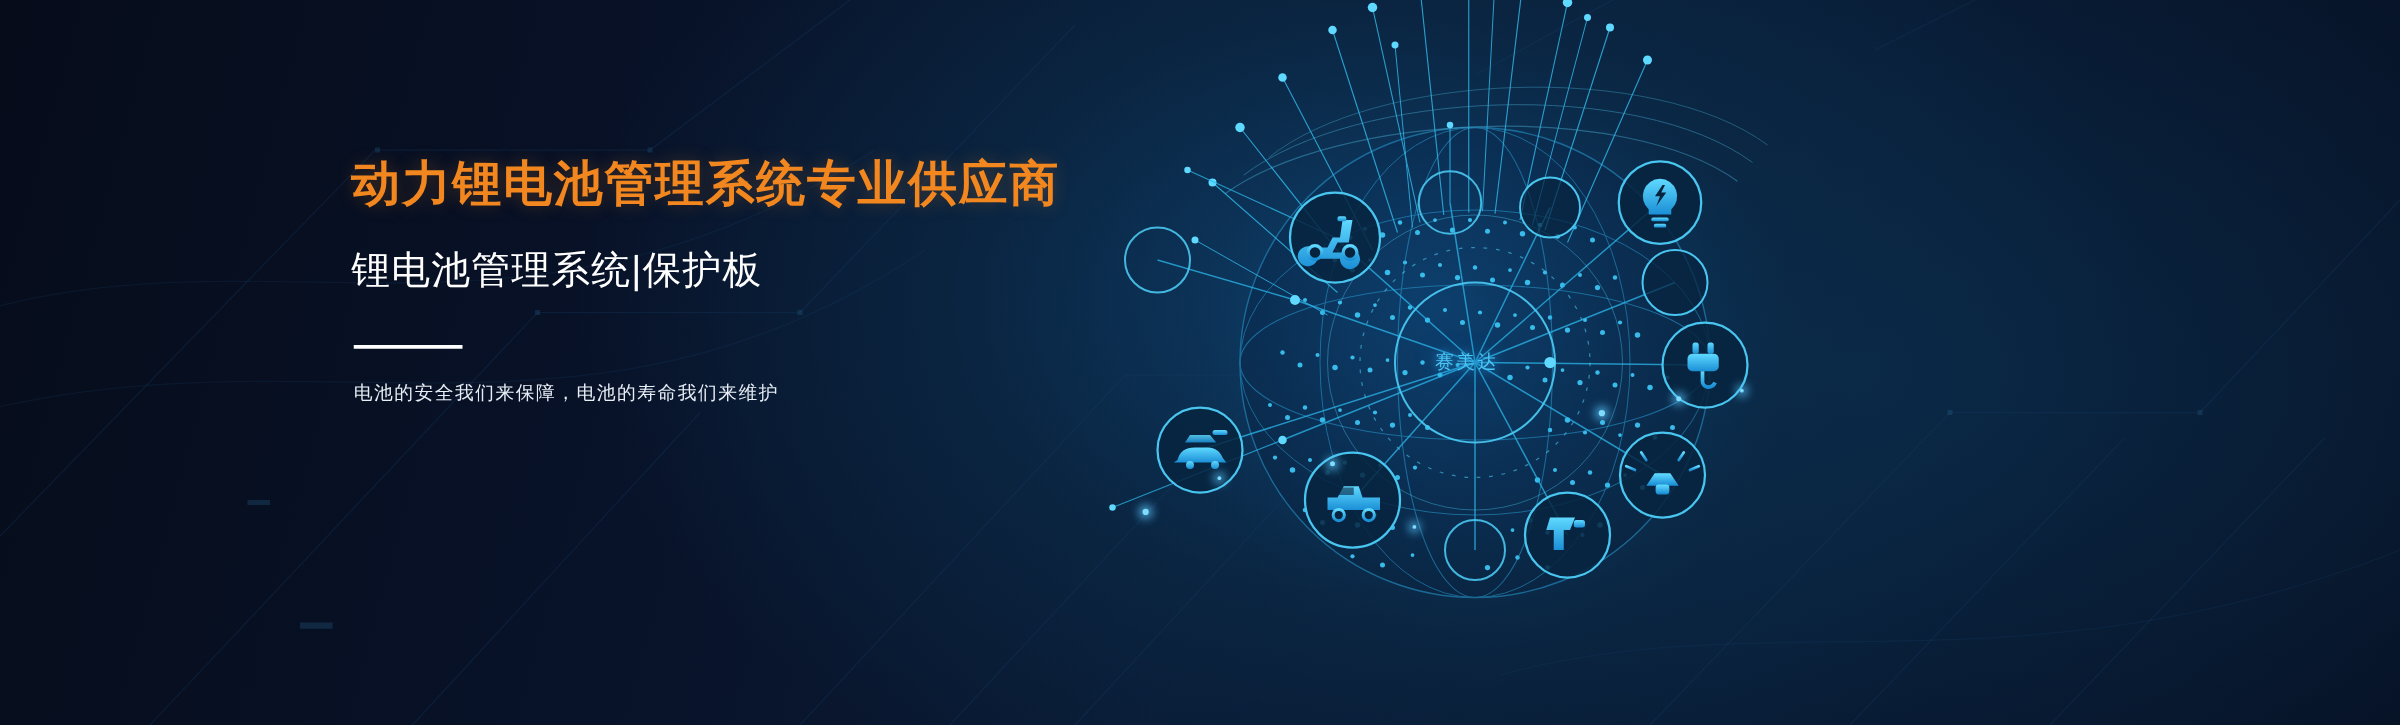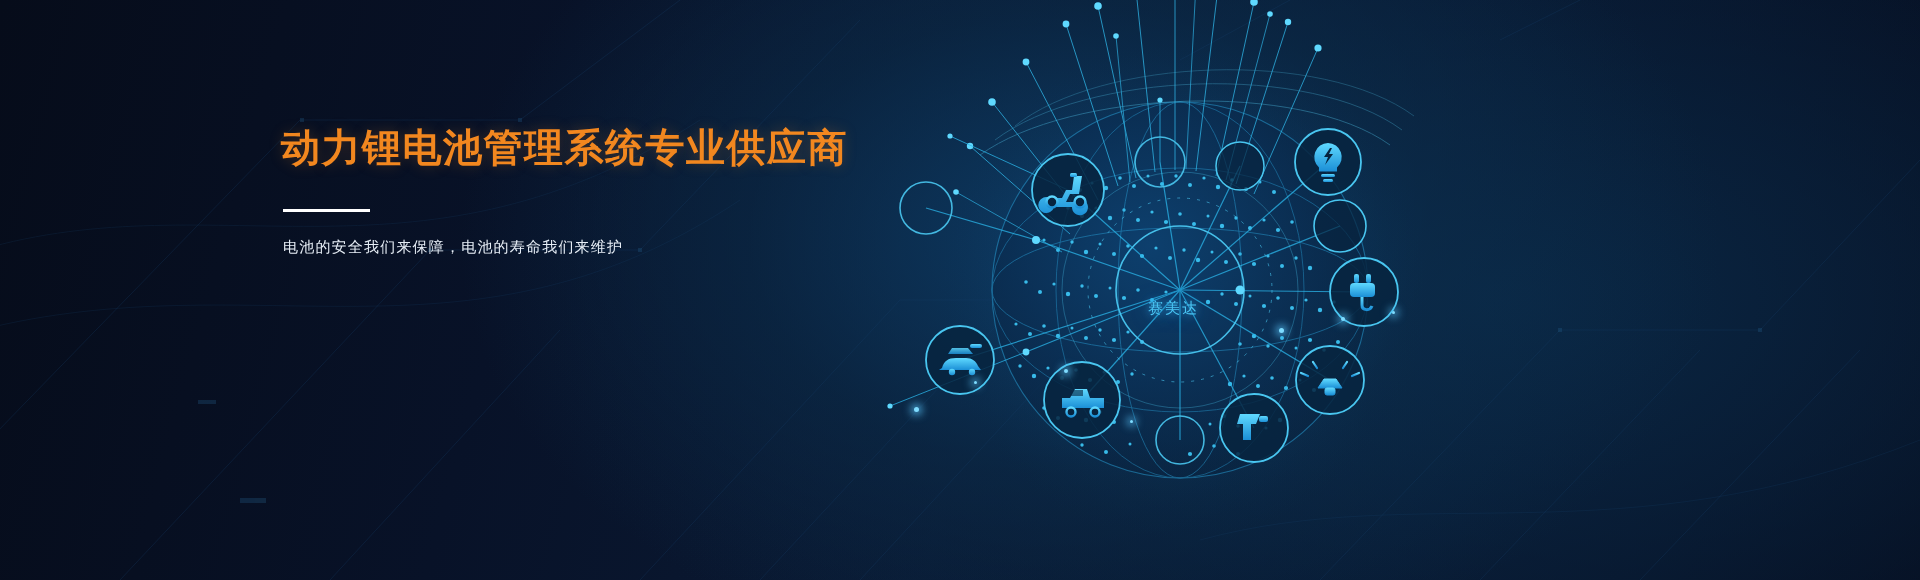--- a/index.html
+++ b/index.html
@@ -85,21 +85,20 @@
     box-shadow: 0 0 8px 3px rgba(90,200,255,0.8);
   }
 
   .node-label {
     position: absolute;
     font-size: 15px;
     letter-spacing: 2px;
     color: #4ac6f5;
     text-shadow: 0 0 8px rgba(50,170,235,0.9), 0 0 18px rgba(40,140,220,0.6);
     white-space: nowrap;
-    margin-top: 19px;
   }
 </style>
 </head>
 <body>
 
 <div id="banner">
 
   <svg class="bg-lines" width="1920" height="580" viewBox="0 0 1920 580" fill="none">
     <g stroke="#17406b" stroke-width="1" opacity="0.55">
       <path d="M-40 470 L300 120 L520 120 L760 -60"></path>
@@ -126,20 +125,21 @@
       <rect x="638" y="248" width="4" height="4"></rect>
       <rect x="1558" y="328" width="4" height="4"></rect>
       <rect x="1758" y="328" width="4" height="4"></rect>
       <rect x="198" y="400" width="18" height="4"></rect>
       <rect x="240" y="498" width="26" height="5"></rect>
     </g>
   </svg>
 
   <div class="text-block">
     <h1 class="headline">动力锂电池管理系统专业供应商</h1>
+    <h2 class="subhead">锂电池管理系统|保护板</h2>
     <div class="divider"></div>
     <p class="tagline">电池的安全我们来保障，电池的寿命我们来维护</p>
   </div>
 
   <div class="globe-wrap">
     <svg width="700" height="700" viewBox="0 0 700 700" fill="none">
       <defs>
         <radialGradient id="globeFill" cx="0.42" cy="0.38" r="0.72">
           <stop offset="0%" stop-color="#0d3f6d" stop-opacity="0.95"></stop>
           <stop offset="55%" stop-color="#0a2c50" stop-opacity="0.8"></stop>

